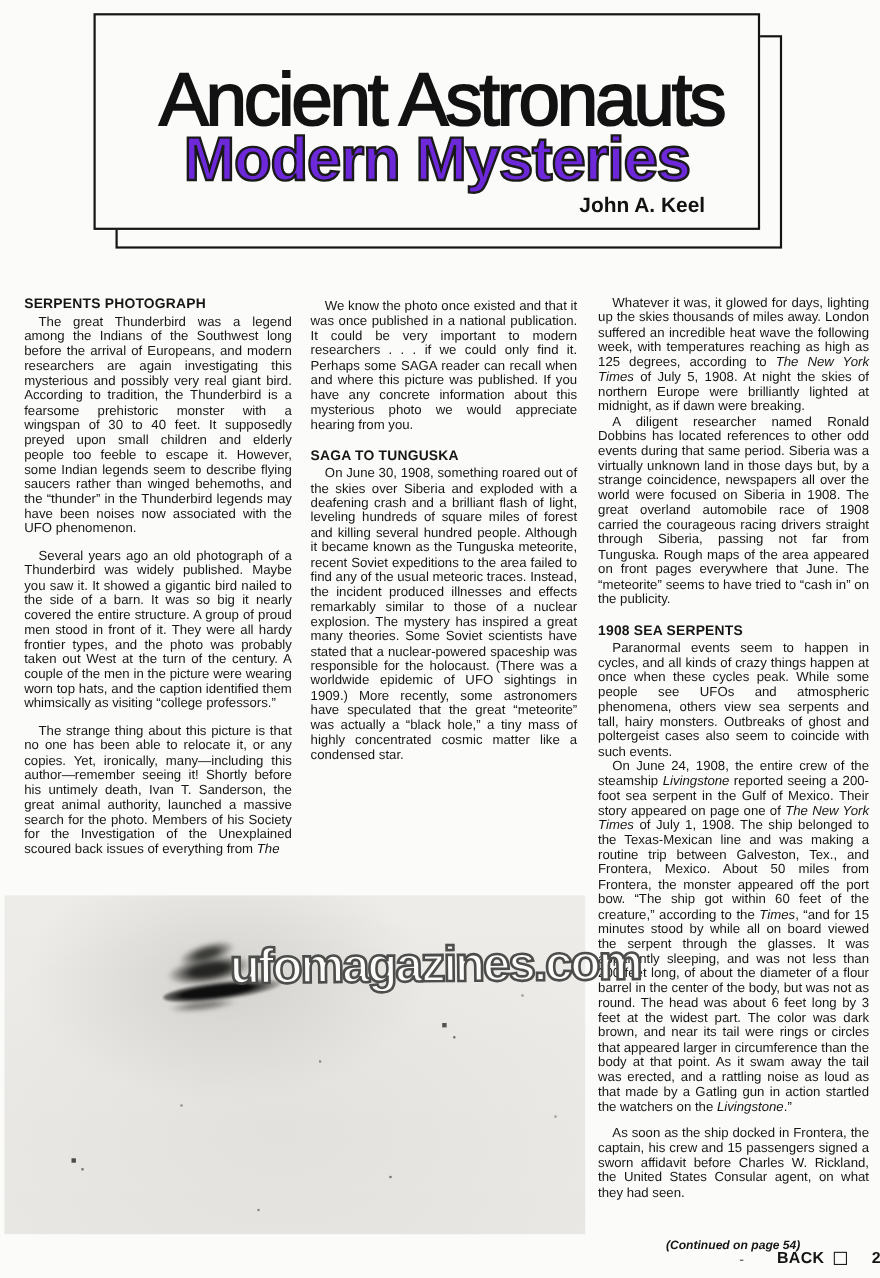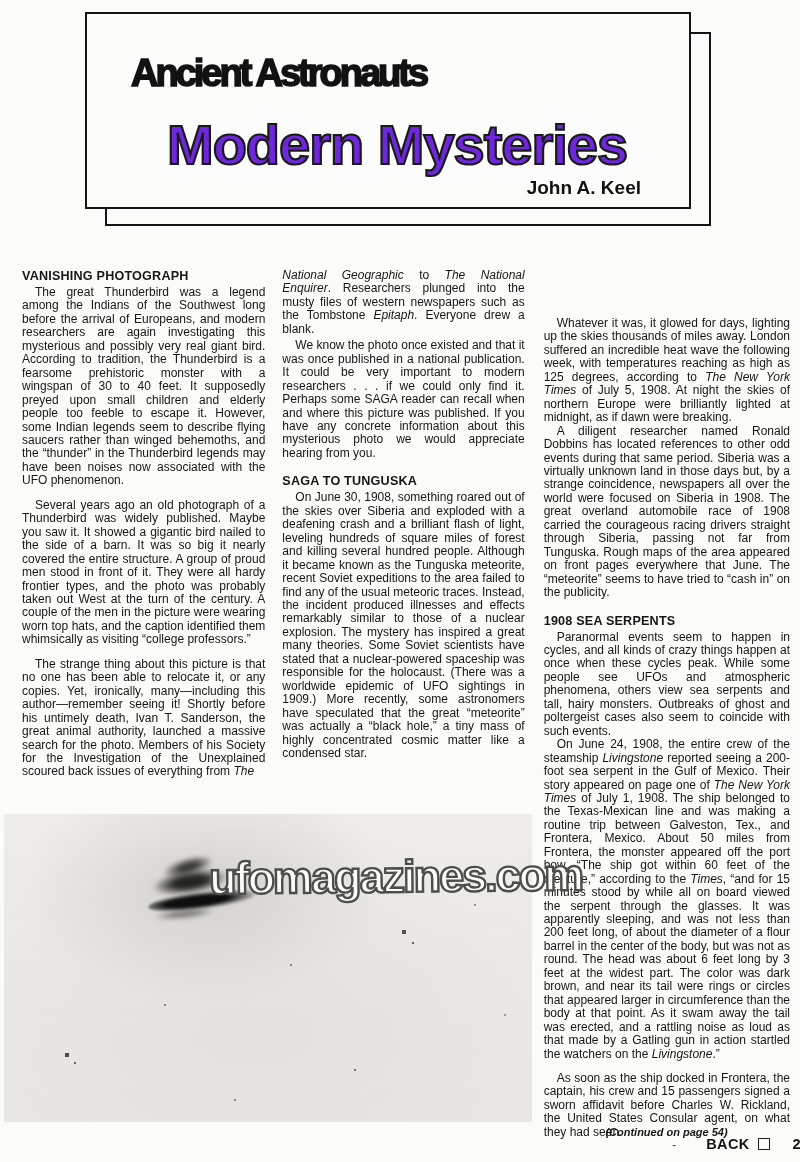--- a/index.html
+++ b/index.html
@@ -12,41 +12,41 @@
   .mast-shadow{
     position:absolute;left:105px;top:32px;width:602px;height:190px;
     border:2.5px solid #141414;background:transparent;
   }
   .mast-frame{
     position:absolute;left:85px;top:12px;width:602px;height:193px;
     border:2.5px solid #141414;background:#fbfbf9;
   }
   .title1{
     position:absolute;left:44px;top:38px;width:540px;
-    font-size:38px;font-weight:bold;letter-spacing:-3px;color:#121212;
-    -webkit-text-stroke:1.6px #121212;white-space:nowrap;
+    font-size:68px;font-weight:normal;letter-spacing:-3px;color:#121212;
+    -webkit-text-stroke:1.6px #121212;white-space:nowrap;text-align:center;
   }
   .title2{
     position:absolute;left:80px;top:98px;width:540px;
     font-size:56px;font-weight:bold;letter-spacing:-1px;
     color:#6d28d9;-webkit-text-stroke:2.2px #1a1a1a;white-space:nowrap;
   }
   .byline{
     position:absolute;right:48px;top:163px;
     font-size:19px;font-weight:bold;color:#121212;
   }
   
   .cols{
     position:absolute;left:22px;top:269px;width:768px;
     display:flex;
   }
   .col{font-size:12px;line-height:13.45px;text-align:justify;}
   .col-1{width:244px;margin-right:17px;}
   .col-2{width:243px;margin-right:19px;}
-  .col-3{width:247px;margin-top:48px;}
+  .col-3{width:247px;}
   .col h3{
     font-size:12.6px;line-height:14px;margin:0 0 3px 0;
     letter-spacing:.2px;font-weight:bold;
   }
   .col h3.gap{margin-top:14px;}
   .col p{margin:0;}
   .col p.ind{text-indent:13px;}
   .col p.gap{margin-top:11px;}
   .col p.gap-sm{margin-top:3px;}
   
@@ -117,27 +117,26 @@
 
   <div class="mast-shadow"></div>
   <div class="mast-frame">
     <div class="title1">Ancient Astronauts</div>
     <div class="title2">Modern Mysteries</div>
     <div class="byline">John A. Keel</div>
   </div>
 
   <div class="cols">
       <div class="col col-1">
-        <h3>VANISHING PHOTOGRAPH</h3>
+        <h3>SERPENTS PHOTOGRAPH</h3>
         <p class="ind"><span>The great Thunderbird was a legend among the Indians of the Southwest long before the arrival of Europeans, and modern researchers are again investigating this mysterious and possibly very real giant bird. According to tradition, the Thunderbird is a fearsome prehistoric monster with a wingspan of 30 to 40 feet. It supposedly preyed upon small children and elderly people too feeble to escape it. However, some Indian legends seem to describe flying saucers rather than winged behemoths, and the “thunder” in the Thunderbird legends may have been noises now associated with the UFO phenomenon.</span></p>
         <p class="ind gap"><span>Several years ago an old photograph of a Thunderbird was widely published. Maybe you saw it. It showed a gigantic bird nailed to the side of a barn. It was so big it nearly covered the entire structure. A group of proud men stood in front of it. They were all hardy frontier types, and the photo was probably taken out West at the turn of the century. A couple of the men in the picture were wearing worn top hats, and the caption identified them whimsically as visiting “college professors.”</span></p>
         <p class="ind gap"><span>The strange thing about this picture is that no one has been able to relocate it, or any copies. Yet, ironically, many—including this author—remember seeing it! Shortly before his untimely death, Ivan T. Sanderson, the great animal authority, launched a massive search for the photo. Members of his Society for the Investigation of the Unexplained scoured back issues of everything from </span><i>The</i></p>
       </div>
       <div class="col col-2">
-        <p><i>National Geographic</i><span> to </span><i>The National Enquirer</i><span>. Researchers plunged into the musty files of western newspapers such as the Tombstone </span><i>Epitaph</i><span>. Everyone drew a blank.</span></p>
         <p class="ind gap-sm"><span>We know the photo once existed and that it was once published in a national publication. It could be very important to modern researchers . . . if we could only find it. Perhaps some SAGA reader can recall when and where this picture was published. If you have any concrete information about this mysterious photo we would appreciate hearing from you.</span></p>
         <h3 class="gap">SAGA TO TUNGUSKA</h3>
         <p class="ind"><span>On June 30, 1908, something roared out of the skies over Siberia and exploded with a deafening crash and a brilliant flash of light, leveling hundreds of square miles of forest and killing several hundred people. Although it became known as the Tunguska meteorite, recent Soviet expeditions to the area failed to find any of the usual meteoric traces. Instead, the incident produced illnesses and effects remarkably similar to those of a nuclear explosion. The mystery has inspired a great many theories. Some Soviet scientists have stated that a nuclear-powered spaceship was responsible for the holocaust. (There was a worldwide epidemic of UFO sightings in 1909.) More recently, some astronomers have speculated that the great “meteorite” was actually a “black hole,” a tiny mass of highly concentrated cosmic matter like a condensed star.</span></p>
       </div>
       <div class="col col-3">
         <p class="ind"><span>Whatever it was, it glowed for days, lighting up the skies thousands of miles away. London suffered an incredible heat wave the following week, with temperatures reaching as high as 125 degrees, according to </span><i>The New York Times</i><span> of July 5, 1908. At night the skies of northern Europe were brilliantly lighted at midnight, as if dawn were breaking.</span></p>
         <p class="ind"><span>A diligent researcher named Ronald Dobbins has located references to other odd events during that same period. Siberia was a virtually unknown land in those days but, by a strange coincidence, newspapers all over the world were focused on Siberia in 1908. The great overland automobile race of 1908 carried the courageous racing drivers straight through Siberia, passing not far from Tunguska. Rough maps of the area appeared on front pages everywhere that June. The “meteorite” seems to have tried to “cash in” on the publicity.</span></p>
         <h3 class="gap">1908 SEA SERPENTS</h3>
         <p class="ind"><span>Paranormal events seem to happen in cycles, and all kinds of crazy things happen at once when these cycles peak. While some people see UFOs and atmospheric phenomena, others view sea serpents and tall, hairy monsters. Outbreaks of ghost and poltergeist cases also seem to coincide with such events.</span></p>
         <p class="ind"><span>On June 24, 1908, the entire crew of the steamship </span><i>Livingstone</i><span> reported seeing a 200-foot sea serpent in the Gulf of Mexico. Their story appeared on page one of </span><i>The New York Times</i><span> of July 1, 1908. The ship belonged to the Texas-Mexican line and was making a routine trip between Galveston, Tex., and Frontera, Mexico. About 50 miles from Frontera, the monster appeared off the port bow. “The ship got within 60 feet of the creature,” according to the </span><i>Times</i><span>, “and for 15 minutes stood by while all on board viewed the serpent through the glasses. It was apparently sleeping, and was not less than 200 feet long, of about the diameter of a flour barrel in the center of the body, but was not as round. The head was about 6 feet long by 3 feet at the widest part. The color was dark brown, and near its tail were rings or circles that appeared larger in circumference than the body at that point. As it swam away the tail was erected, and a rattling noise as loud as that made by a Gatling gun in action startled the watchers on the </span><i>Livingstone</i><span>.”</span></p>

